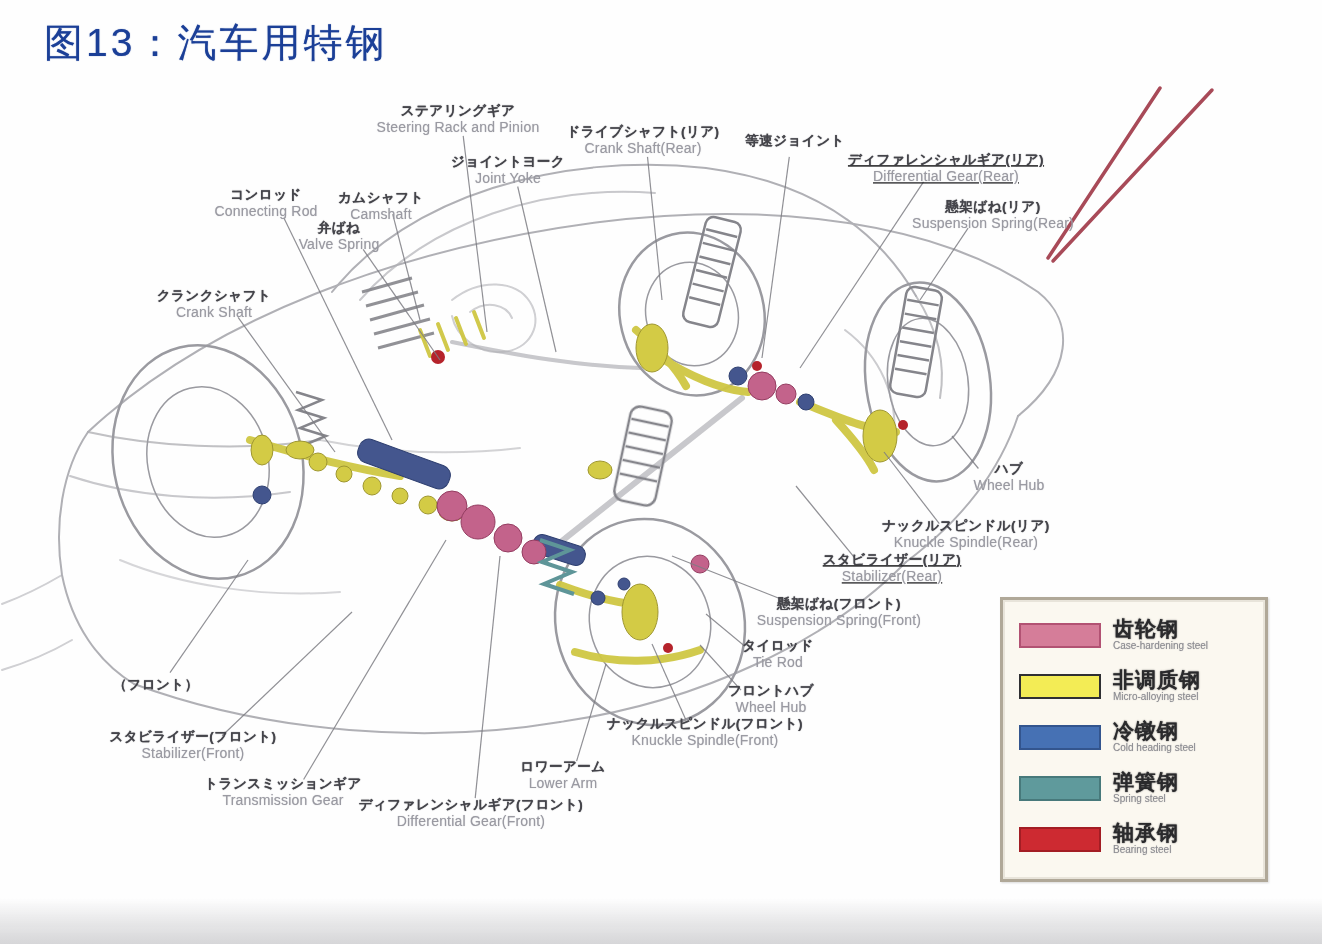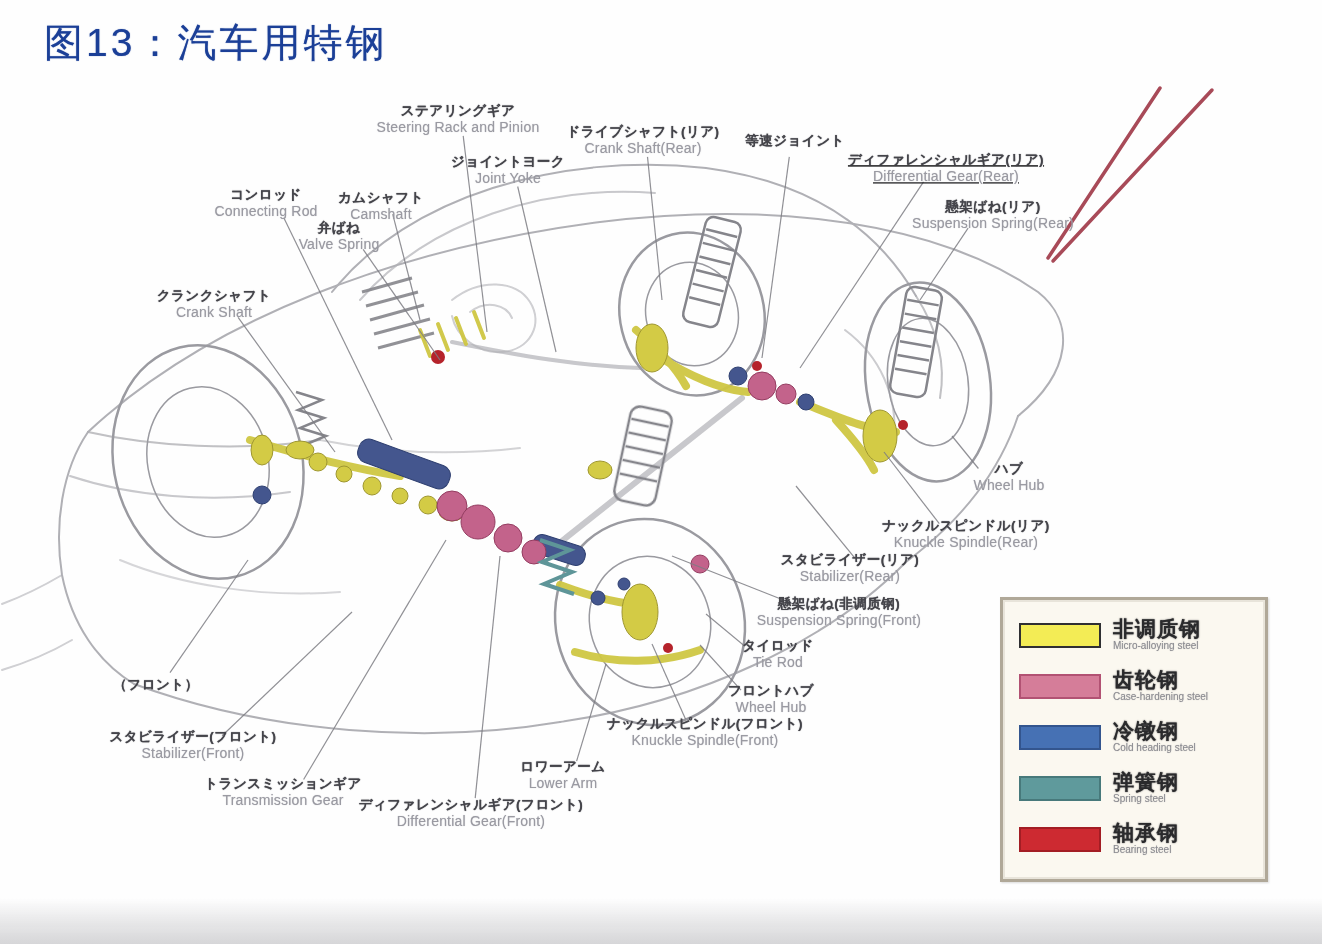--- a/index.html
+++ b/index.html
@@ -218,26 +218,26 @@
           <span class="en">Crank Shaft</span>
         </div>
         <div class="label" style="left: 1009px; top: 478px;">
           <span class="jp">ハブ</span>
           <span class="en">Wheel Hub</span>
         </div>
         <div class="label" style="left: 966px; top: 535px;">
           <span class="jp">ナックルスピンドル(リア)</span>
           <span class="en">Knuckle Spindle(Rear)</span>
         </div>
-        <div class="label" style="left: 850px; top: 569px;">
+        <div class="label" style="left: 892px; top: 569px; text-decoration: underline;">
           <span class="jp">スタビライザー(リア)</span>
           <span class="en">Stabilizer(Rear)</span>
         </div>
         <div class="label" style="left: 839px; top: 613px;">
-          <span class="jp">懸架ばね(非调质钢)</span>
+          <span class="jp">懸架ばね(フロント)</span>
           <span class="en">Suspension Spring(Front)</span>
         </div>
         <div class="label" style="left: 778px; top: 627px; margin-top: 28px;">
           <span class="jp">タイロッド</span>
           <span class="en">Tie Rod</span>
         </div>
         <div class="label" style="left: 771px; top: 700px;">
           <span class="jp">フロントハブ</span>
           <span class="en">Wheel Hub</span>
         </div>
@@ -262,34 +262,34 @@
           <span class="en">Stabilizer(Front)</span>
         </div>
         <div class="label" style="left: 156px; top: 685px;">
           <span class="jp">（フロント）</span>
         </div>
       </div>
 
     <div class="legend">
       <div id="legend-rows">
           <div class="legend-row">
+            <div class="legend-swatch" style="background: rgb(213, 125, 153); border-color: rgb(178, 82, 115);"></div>
+            <div class="legend-text">
+              <span class="legend-zh">齿轮钢</span>
+              <span class="legend-en">Case-hardening steel</span>
+            </div>
+          </div>
+          <div class="legend-row">
             <div class="legend-swatch" style="background: rgb(243, 236, 85); border-color: rgb(47, 47, 50);"></div>
             <div class="legend-text">
               <span class="legend-zh">非调质钢</span>
               <span class="legend-en">Micro-alloying steel</span>
             </div>
           </div>
           <div class="legend-row">
-            <div class="legend-swatch" style="background: rgb(213, 125, 153); border-color: rgb(178, 82, 115);"></div>
-            <div class="legend-text">
-              <span class="legend-zh">齿轮钢</span>
-              <span class="legend-en">Case-hardening steel</span>
-            </div>
-          </div>
-          <div class="legend-row">
             <div class="legend-swatch" style="background: rgb(70, 113, 180); border-color: rgb(51, 85, 142);"></div>
             <div class="legend-text">
               <span class="legend-zh">冷镦钢</span>
               <span class="legend-en">Cold heading steel</span>
             </div>
           </div>
           <div class="legend-row">
             <div class="legend-swatch" style="background: rgb(95, 154, 156); border-color: rgb(71, 121, 123);"></div>
             <div class="legend-text">
               <span class="legend-zh">弹簧钢</span>

